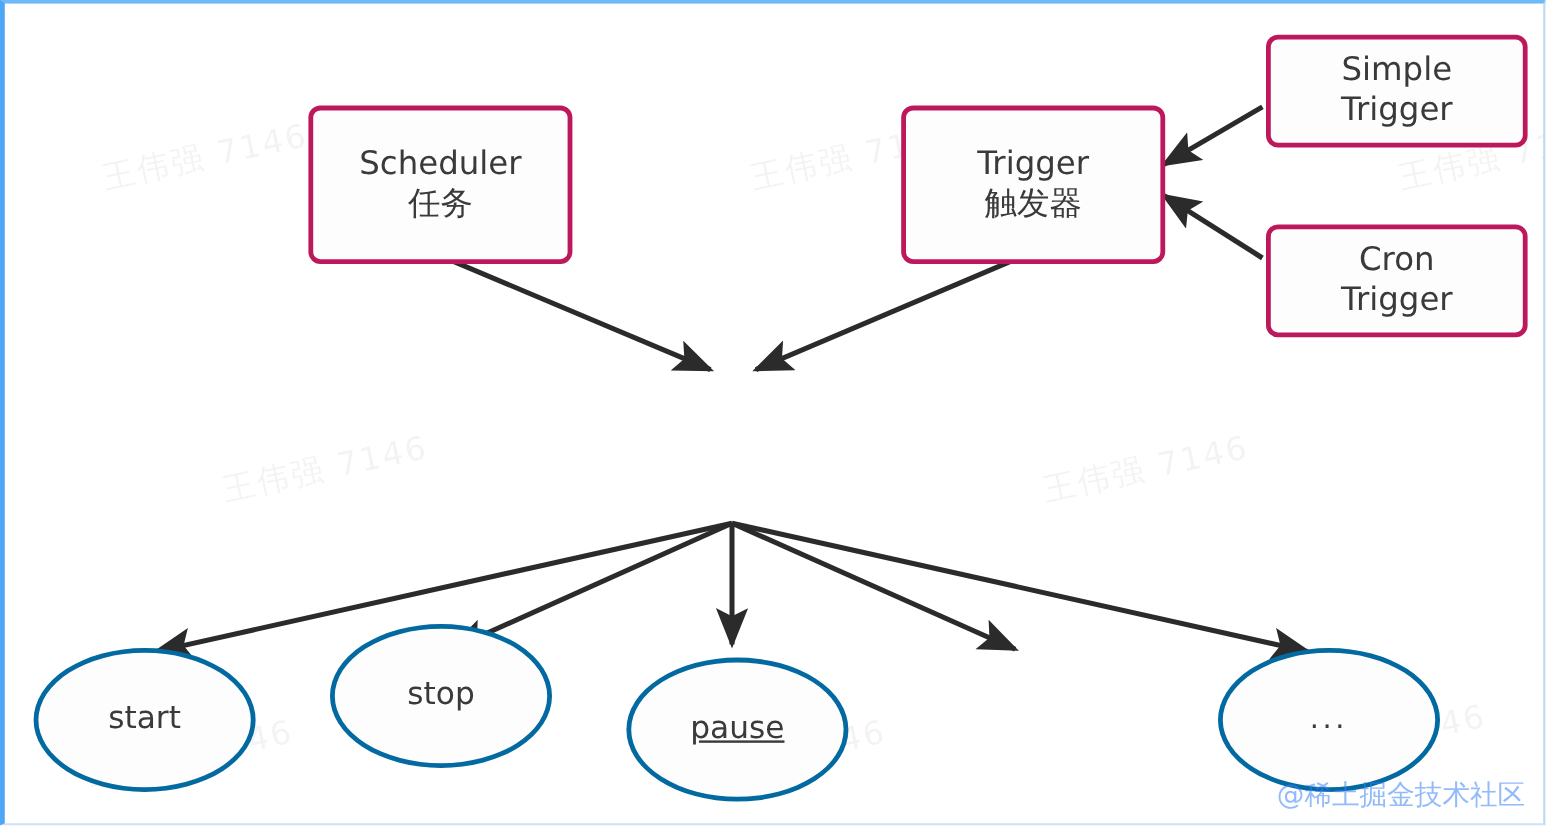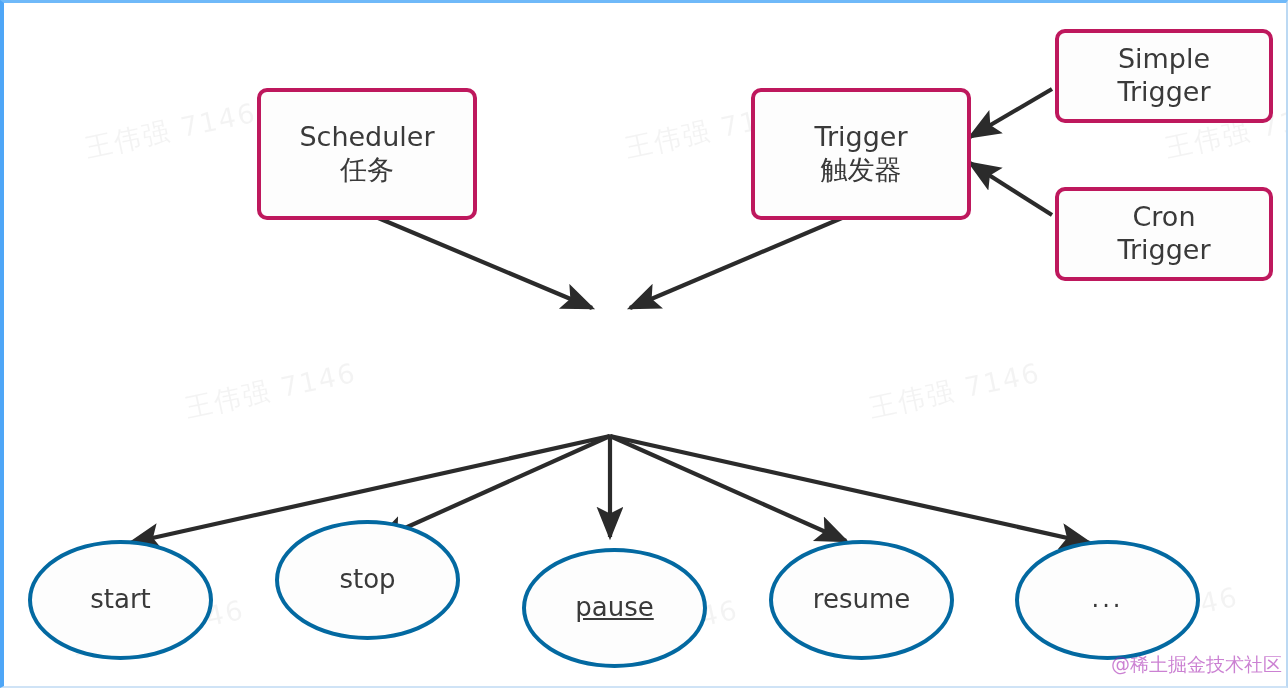--- a/index.html
+++ b/index.html
@@ -37,25 +37,25 @@
     opacity: 0.045;
     font-size: 27px;
     letter-spacing: 2px;
     white-space: nowrap;
     transform: rotate(-12deg);
     transform-origin: left top;
     font-family: "DejaVu Sans", sans-serif;
   }
   .wm-brand {
     position: absolute;
-    right: 4px;
+    right: 15px;
     bottom: 8px;
-    color: #a21caf;
+    color: #3b82f6;
     opacity: 0.55;
-    font-size: 19px;
+    font-size: 23px;
     white-space: nowrap;
     font-family: "DejaVu Sans", sans-serif;
     z-index: 5;
   }
 
   
   #edges {
     position: absolute;
     left: 0;
     top: 0;
@@ -154,23 +154,20 @@
   </div>
 
   <div class="node ellipse" style="left:271px; top:517px; width:177px; height:112px;">
     <span class="label">stop</span>
   </div>
 
   <div class="node ellipse" style="left:518px; top:545px; width:177px; height:112px;text-decoration:underline;">
     <span class="label">pause</span>
   </div>
 
-  <div class="node ellipse" style="left:765px; top:537px; width:177px; height:112px;">
-    <span class="label">resume</span>
-  </div>
 
   <div class="node ellipse" style="left:1011px; top:537px; width:177px; height:112px;">
     <span class="label dots">...</span>
   </div>
 
   <div class="wm-brand">@稀土掘金技术社区</div>
 
 </div>
 
 </body></html>

